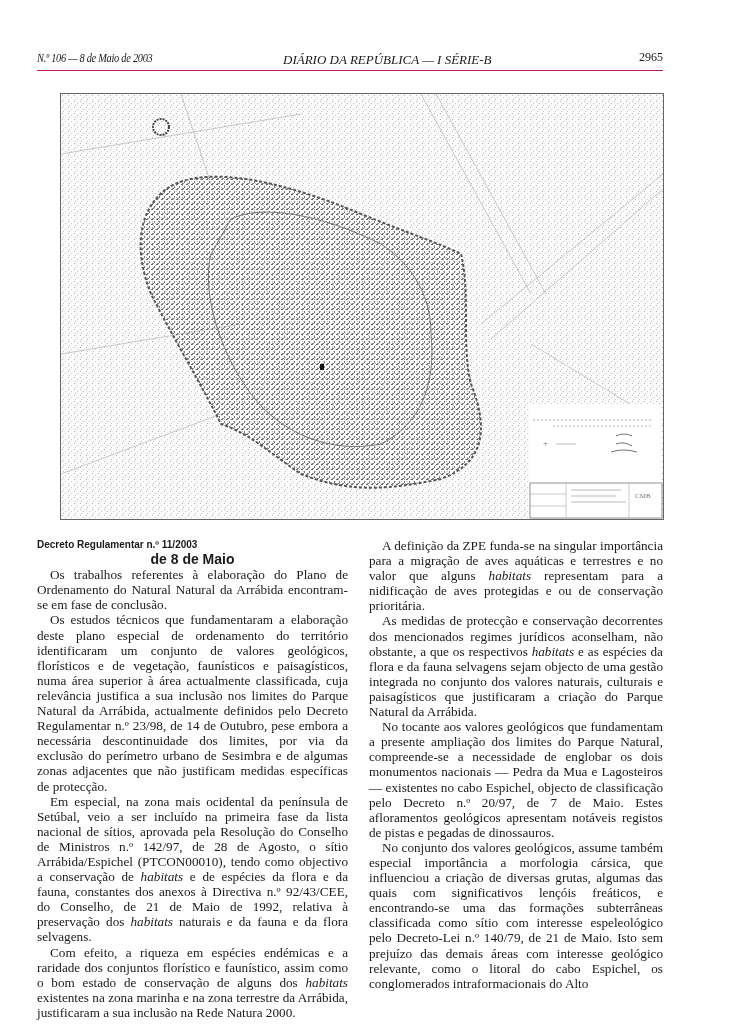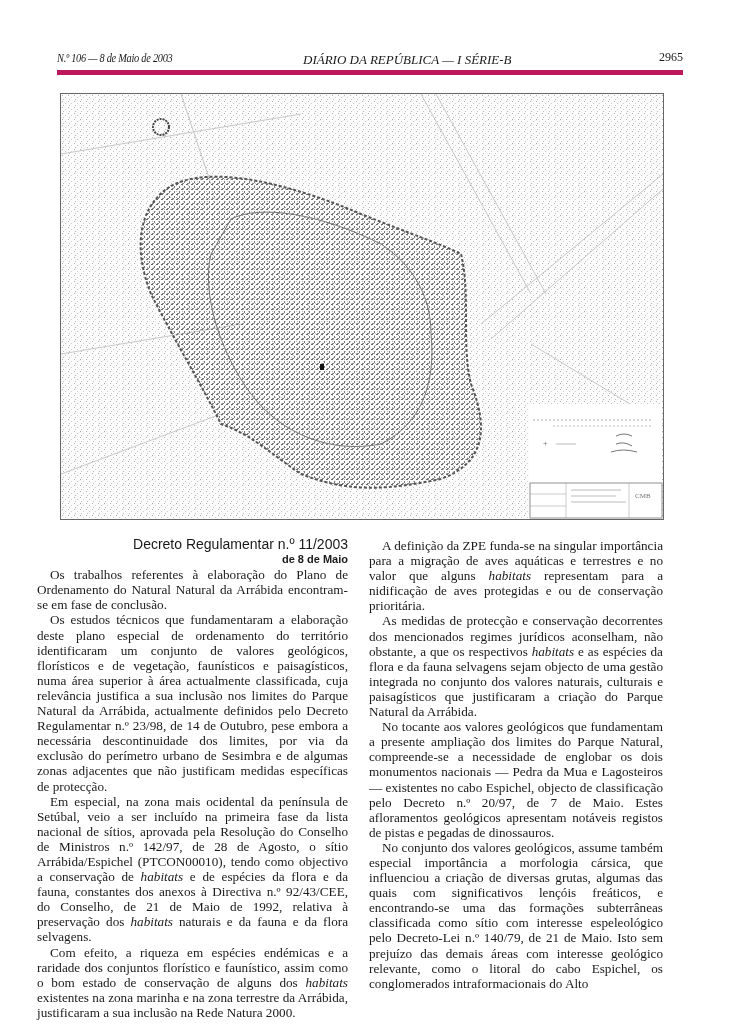--- a/index.html
+++ b/index.html
@@ -1,34 +1,34 @@
 <!DOCTYPE html>
 <html><head>
 <meta charset="utf-8">
 <style>
   html, body { margin:0; padding:0; background:#ffffff; }
   body { width:731px; height:1024px; position:relative; overflow:hidden;
          font-family:"Liberation Serif", serif; color:#1a1a1a; }
   .header { position:absolute; left:37px; top:50px; width:626px; height:20px;
-            border-bottom:5px solid #be185d;margin-left:20px; }
+            border-bottom:1px solid #be185d; }
   .header span { position:absolute; top:2px; font-style:italic; }
   .hdr-left { left:0; font-size:11.5px; letter-spacing:-0.3px; transform:scaleX(0.9); transform-origin:left; }
   .hdr-center { left:246px; font-size:13px; }
   .hdr-right { right:0; font-style:normal !important; font-size:12px; top:0 !important; }
 
   .map { position:absolute; left:60px; top:93px; width:602px; height:425px;
          border:1px solid #666; background:#fbfbfb; overflow:hidden; }
   .map svg { position:absolute; left:0; top:0; }
 
   .col { position:absolute; top:537px; width:311px; font-size:13.2px; line-height:15.1px; text-align:justify; hyphens:manual; }
   .col-left { left:37px; }
   .col-right { left:369px; width:294px; top:538px; }
   .col p { margin:0; text-indent:13px; }
-  .decree-title { font-family:"Liberation Sans", sans-serif; font-weight:normal; font-size:14px; text-align:right; margin:0 0 8px 0; text-indent:0 !important; }
-  .decree-date { font-family:"Liberation Sans", sans-serif; font-weight:bold; font-size:11px; text-align:right; margin:0 0 11px 0; text-indent:0 !important; }
+  .decree-title { font-family:"Liberation Sans", sans-serif; font-weight:bold; font-size:10px; text-align:left; margin:0 0 8px 0; text-indent:0 !important; }
+  .decree-date { font-family:"Liberation Sans", sans-serif; font-weight:bold; font-size:14px; text-align:center; margin:0 0 11px 0; text-indent:0 !important; }
   .col p.body-p { margin:0; }
   i { font-style:italic; }
 </style>
 </head>
 <body>
 
 <div class="header">
   <span class="hdr-left">N.º 106 — 8 de Maio de 2003</span>
   <span class="hdr-center">DIÁRIO DA REPÚBLICA — I SÉRIE-B</span>
   <span class="hdr-right">2965</span>

